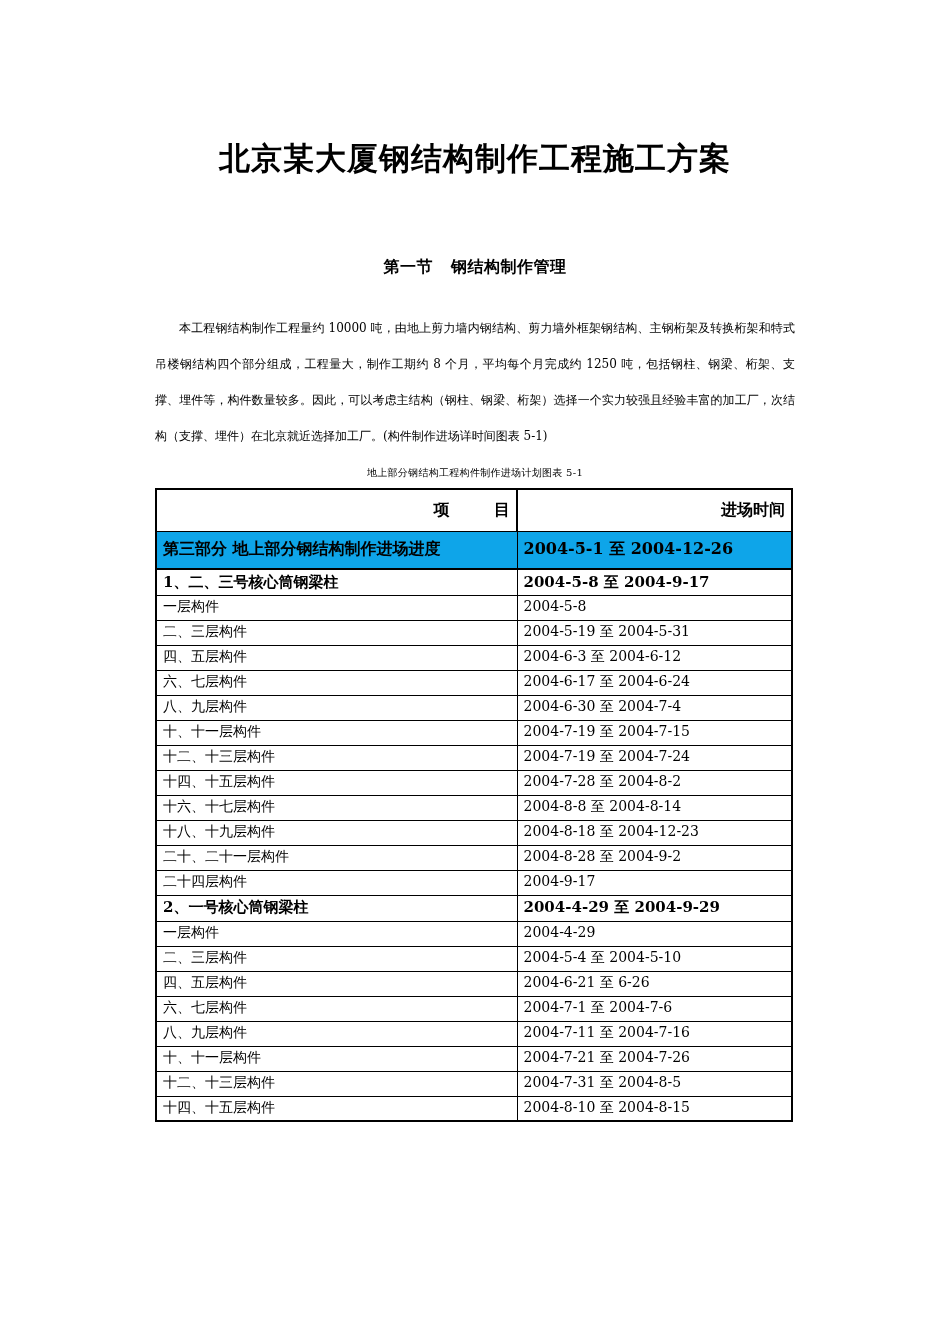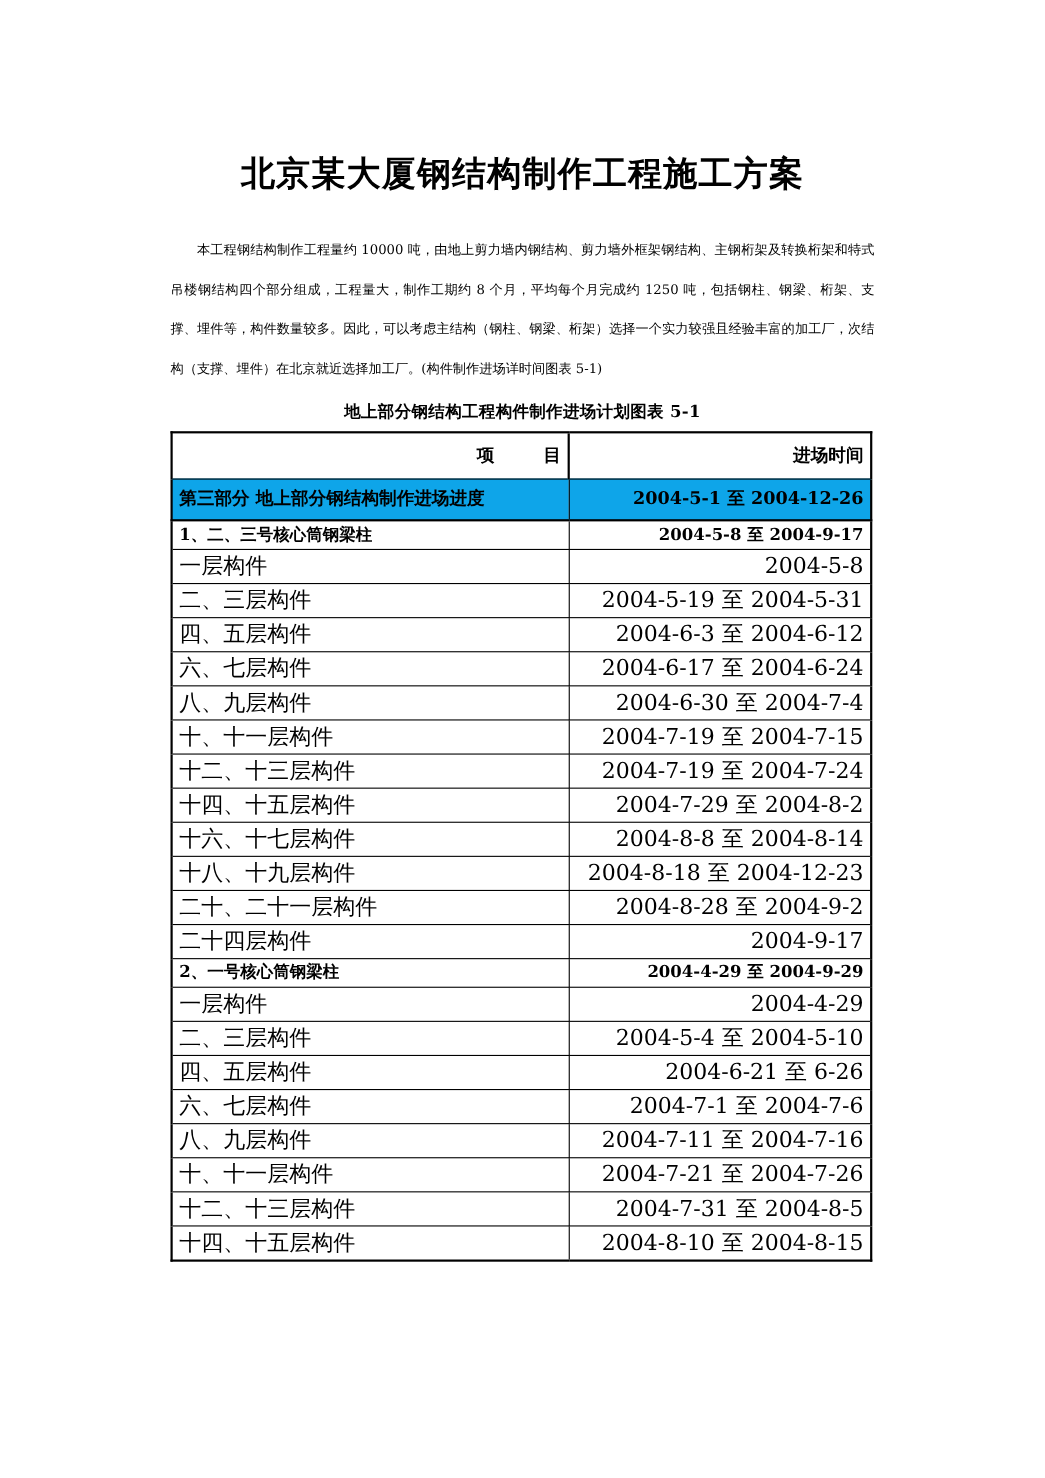--- a/index.html
+++ b/index.html
@@ -55,22 +55,22 @@
     text-align: justify;
     text-indent: 2em;
     text-justify: inter-ideograph;
   }
 
   
   .table-caption {
     margin: 0;
     padding-top: 12px;
     padding-bottom: 8px;
-    font-size: 15px;
-    font-weight: bold;
+    font-size: 10px;
+    font-weight: normal;
     text-align: center;
     letter-spacing: 0.3px;
   }
 
   
   .schedule-table {
     width: 636px;
     border-collapse: collapse;
     table-layout: fixed;
     font-size: 14px;
@@ -115,38 +115,39 @@
   tr.row-group td {
     font-weight: bold;
     font-size: 15px;
     height: 26px;
   }
   tr.row-group td.first { border-left-width: 2px; }
   tr.row-group td.last { border-right-width: 2px; }
 
   
   tr.row-data td {
-    font-size: 20px;
+    font-size: 14px;
     height: 25px;
   }
   tr.row-data td.first { border-left-width: 2px; }
   tr.row-data td.last { border-right-width: 2px; }
 
   tr.row-last td { border-bottom-width: 2px; }
 
   .cell-item { text-align: left; }
-  .cell-time { text-align: right; }
+  .cell-time { text-align: left; }
 </style>
 </head>
 <body>
 
 <div class="page">
 
   <h1 class="doc-title">北京某大厦钢结构制作工程施工方案</h1>
 
+  <h2 class="section-heading">第一节   钢结构制作管理</h2>
 
   <p class="body-para">本工程钢结构制作工程量约 10000 吨，由地上剪力墙内钢结构、剪力墙外框架钢结构、主钢桁架及转换桁架和特式吊楼钢结构四个部分组成，工程量大，制作工期约 8 个月，平均每个月完成约 1250 吨，包括钢柱、钢梁、桁架、支撑、埋件等，构件数量较多。因此，可以考虑主结构（钢柱、钢梁、桁架）选择一个实力较强且经验丰富的加工厂，次结构（支撑、埋件）在北京就近选择加工厂。(构件制作进场详时间图表 5-1)</p>
 
   <div class="table-caption">地上部分钢结构工程构件制作进场计划图表 5-1</div>
 
   <table class="schedule-table">
     <colgroup>
       <col class="col-item">
       <col class="col-time">
     </colgroup>
@@ -187,21 +188,21 @@
         <tr class="row-data">
           <td class="first cell-item">十、十一层构件</td>
           <td class="last cell-time">2004-7-19 至 2004-7-15</td>
         </tr>
         <tr class="row-data">
           <td class="first cell-item">十二、十三层构件</td>
           <td class="last cell-time">2004-7-19 至 2004-7-24</td>
         </tr>
         <tr class="row-data">
           <td class="first cell-item">十四、十五层构件</td>
-          <td class="last cell-time">2004-7-29 至 2004-8-2</td>
+          <td class="last cell-time">2004-7-28 至 2004-8-2</td>
         </tr>
         <tr class="row-data">
           <td class="first cell-item">十六、十七层构件</td>
           <td class="last cell-time">2004-8-8 至 2004-8-14</td>
         </tr>
         <tr class="row-data">
           <td class="first cell-item">十八、十九层构件</td>
           <td class="last cell-time">2004-8-18 至 2004-12-23</td>
         </tr>
         <tr class="row-data">

